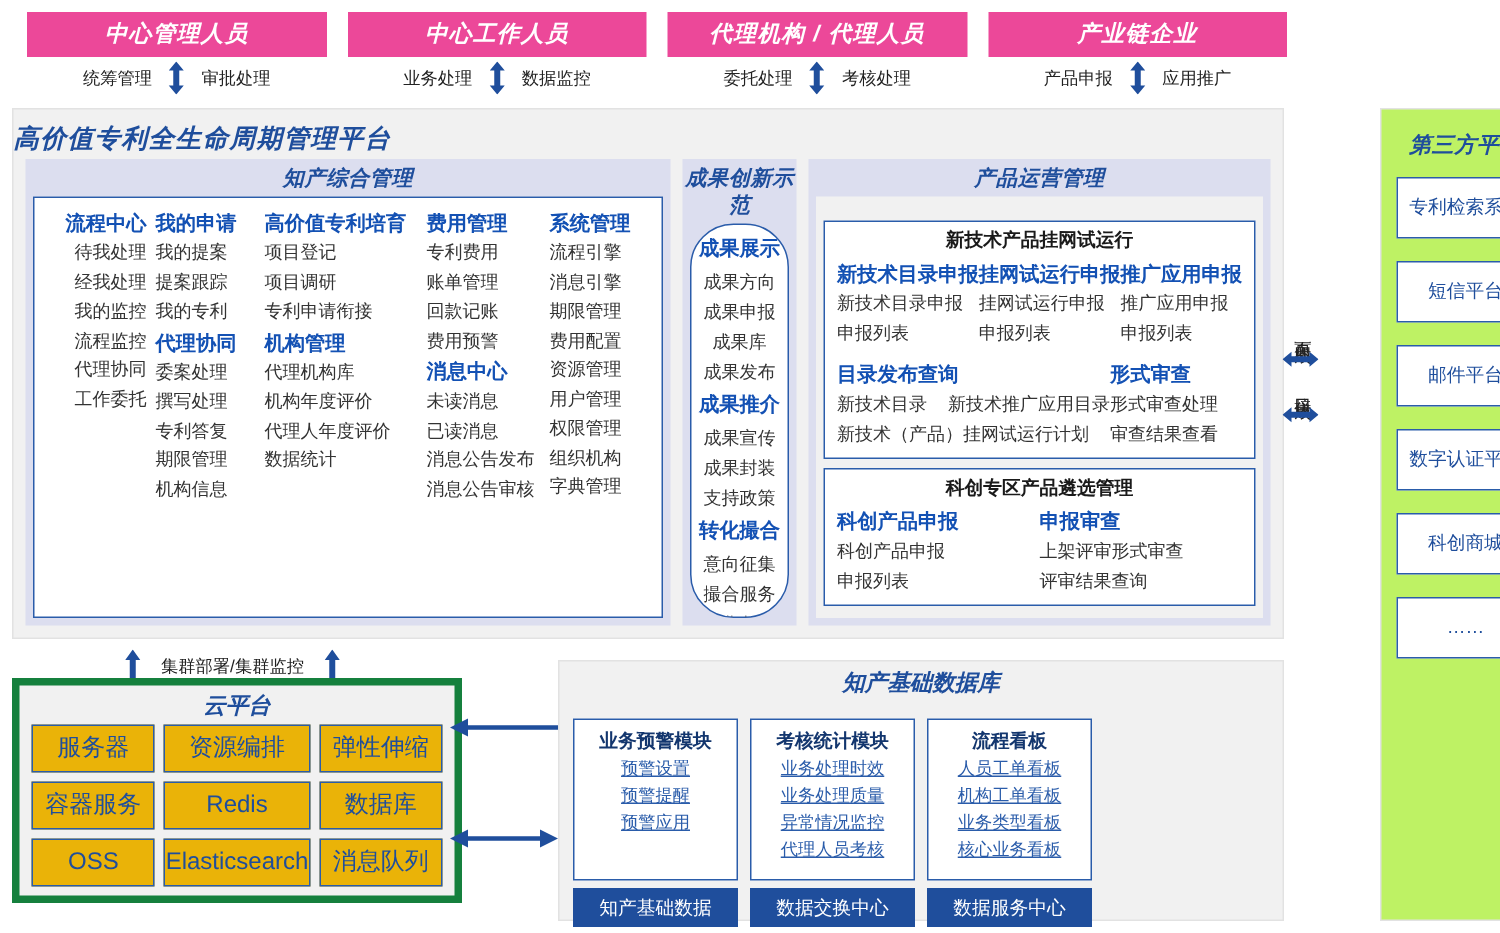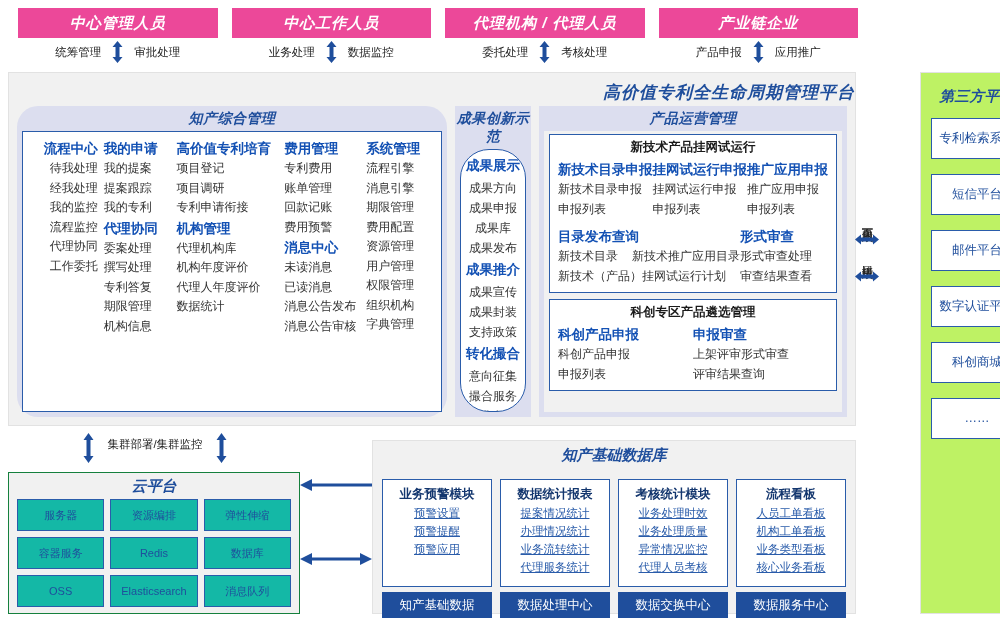--- a/index.html
+++ b/index.html
@@ -22,34 +22,34 @@
   }
   .role-sub{display:flex;align-items:center;justify-content:center;gap:10px;height:28px;font-size:11.5px;color:#222;}
   .vda{width:13px;height:22px;flex:none;}
 
   
   .platform{
     position:absolute;left:8px;top:72px;width:846px;height:352px;
     background:#f1f1f1;border:1px solid #e2e2e2;
   }
   .platform-title{
-    text-align:right;font-size:17px;font-weight:bold;font-style:italic;
+    text-align:left;font-size:17px;font-weight:bold;font-style:italic;
     color:#1f4e9c;letter-spacing:1px;padding-top:8px;
   }
   .panels{position:absolute;left:8px;top:33px;right:8px;bottom:8px;display:flex;gap:8px;}
   .panel{background:#dcdeef;display:flex;flex-direction:column;}
   .panel-title{
     text-align:center;color:#1f4e9c;font-weight:bold;font-style:italic;font-size:14px;
     padding:4px 0 3px;letter-spacing:.5px;
   }
   .panel-body{
     flex:1;background:#fff;border:1.5px solid #2a5caa;margin:0 5px 5px;
     padding:6px 8px;overflow:hidden;
   }
-  .p-zcgl{width:430px;border-radius:21px;}
+  .p-zcgl{width:430px;}
   .p-cgcx{width:100px;}
   .p-cpyy{flex:1;}
 
   
   .cols{display:flex;gap:6px;}
   .col{display:flex;flex-direction:column;}
   .h{color:#1351b4;font-weight:bold;font-size:13.5px;line-height:21px;white-space:nowrap;}
   .i{color:#333;font-size:12px;line-height:19.5px;white-space:nowrap;}
 
   
@@ -57,21 +57,21 @@
 
   
   .p-cgcx .panel-body{text-align:center;padding:4px 4px;border-radius:29px;}
   .p-cgcx .h{font-size:13.5px;line-height:24px;}
   .p-cgcx .i{font-size:12px;line-height:20px;}
 
   
   .subbox{border:1.5px solid #2a5caa;background:#fff;padding:4px 8px 6px;}
   .subbox + .subbox{margin-top:6px;}
   .subtitle{text-align:center;font-weight:bold;font-size:12.5px;color:#1a1a1a;margin-bottom:3px;}
-  .p-cpyy .panel-body{padding:3px 5px;display:flex;flex-direction:column;background:#f1f1f1;border:none;}
+  .p-cpyy .panel-body{padding:16px 5px;display:flex;flex-direction:column;background:#f1f1f1;border:none;}
   .three{display:flex;}
   .three .col{flex:1;}
   .two{display:flex;margin-top:7px;}
   .wide{flex:1.62;}
   .narrow{flex:1;}
   .inline-row{display:flex;gap:14px;}
 
   
   .vstrip{position:absolute;left:856px;top:86px;width:22px;height:330px;
           display:flex;flex-direction:column;align-items:center;justify-content:center;gap:10px;}
@@ -84,24 +84,24 @@
   .third-list{display:flex;flex-direction:column;gap:15px;padding:6px 10px;}
   .tbox{border:1.5px solid #2a5caa;background:#fff;color:#1f4e9c;font-size:12.5px;
         text-align:center;line-height:39px;height:39px;white-space:nowrap;}
 
   
   .cluster{position:absolute;left:20px;top:428px;width:270px;height:32px;
            display:flex;align-items:center;justify-content:center;gap:12px;}
   .cluster-txt{font-size:11.5px;color:#222;}
 
   
-  .cloud{position:absolute;left:8px;top:472px;width:290px;height:140px;background:#f1f1f1;border:1px solid #15803d;}
+  .cloud{position:absolute;left:8px;top:452px;width:290px;height:140px;background:#f1f1f1;border:5px solid #15803d;}
   .cloud-title{text-align:center;color:#1f4e9c;font-weight:bold;font-style:italic;font-size:15px;padding:4px 0 3px;}
   .cloud-grid{display:grid;grid-template-columns:repeat(3,1fr);gap:6px;padding:0 8px 8px;}
-  .cbox{border:1.5px solid #2a5caa;background:#14b8a6;color:#1f4e9c;font-size:11px;text-align:center;line-height:30px;height:30px;}
+  .cbox{border:1.5px solid #2a5caa;background:#eab308;color:#1f4e9c;font-size:16px;text-align:center;line-height:30px;height:30px;}
 
   
   .midarrows{position:absolute;left:300px;top:470px;width:72px;height:110px;}
   .ar1{position:absolute;left:0;top:8px;width:72px;height:14px;}
   .ar2{position:absolute;left:0;top:82px;width:72px;height:14px;}
 
   
   .kdb{position:absolute;left:372px;top:440px;width:482px;height:172px;background:#f1f1f1;border:1px solid #e2e2e2;}
   .kdb-title{text-align:center;color:#1f4e9c;font-weight:bold;font-style:italic;font-size:15px;padding:5px 0 4px;}
   .kdb-grid{display:grid;grid-template-columns:repeat(4,1fr);gap:8px;padding:0 9px 8px;}
@@ -392,30 +392,20 @@
           <div class="kcard">
             <div class="kh">业务预警模块</div>
             <div class="ki">预警设置</div>
             <div class="ki">预警提醒</div>
             <div class="ki">预警应用</div>
           </div>
           <div class="kfoot">知产基础数据</div>
         </div>
         <div class="kcol">
           <div class="kcard">
-            <div class="kh">数据统计报表</div>
-            <div class="ki">提案情况统计</div>
-            <div class="ki">办理情况统计</div>
-            <div class="ki">业务流转统计</div>
-            <div class="ki">代理服务统计</div>
-          </div>
-          <div class="kfoot">数据处理中心</div>
-        </div>
-        <div class="kcol">
-          <div class="kcard">
             <div class="kh">考核统计模块</div>
             <div class="ki">业务处理时效</div>
             <div class="ki">业务处理质量</div>
             <div class="ki">异常情况监控</div>
             <div class="ki">代理人员考核</div>
           </div>
           <div class="kfoot">数据交换中心</div>
         </div>
         <div class="kcol">
           <div class="kcard">

